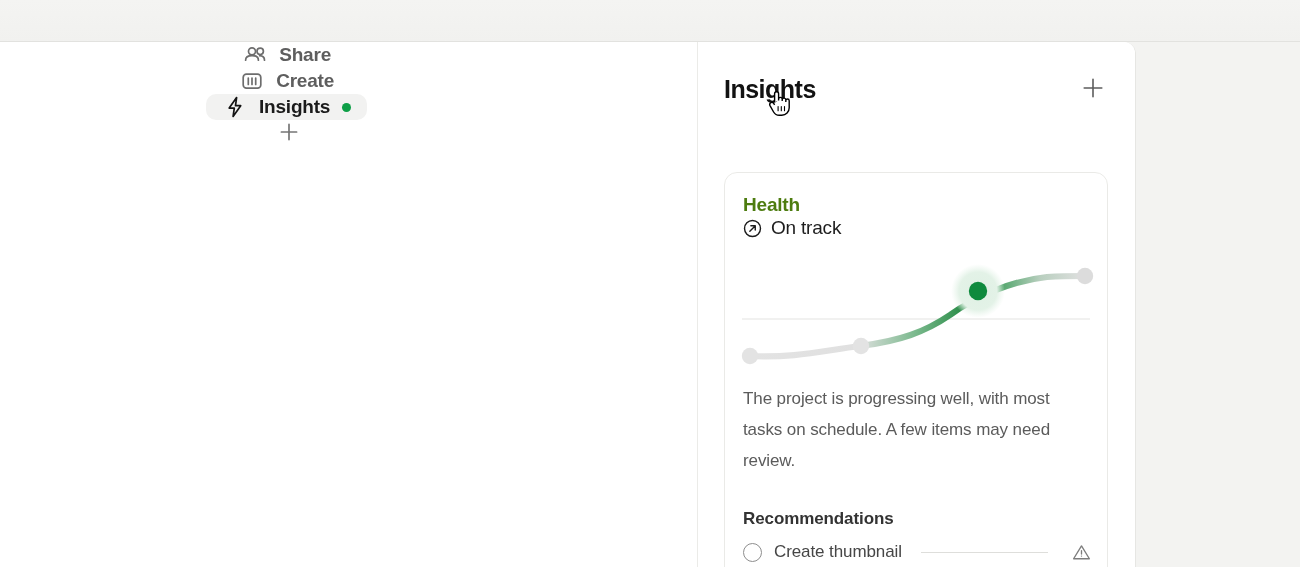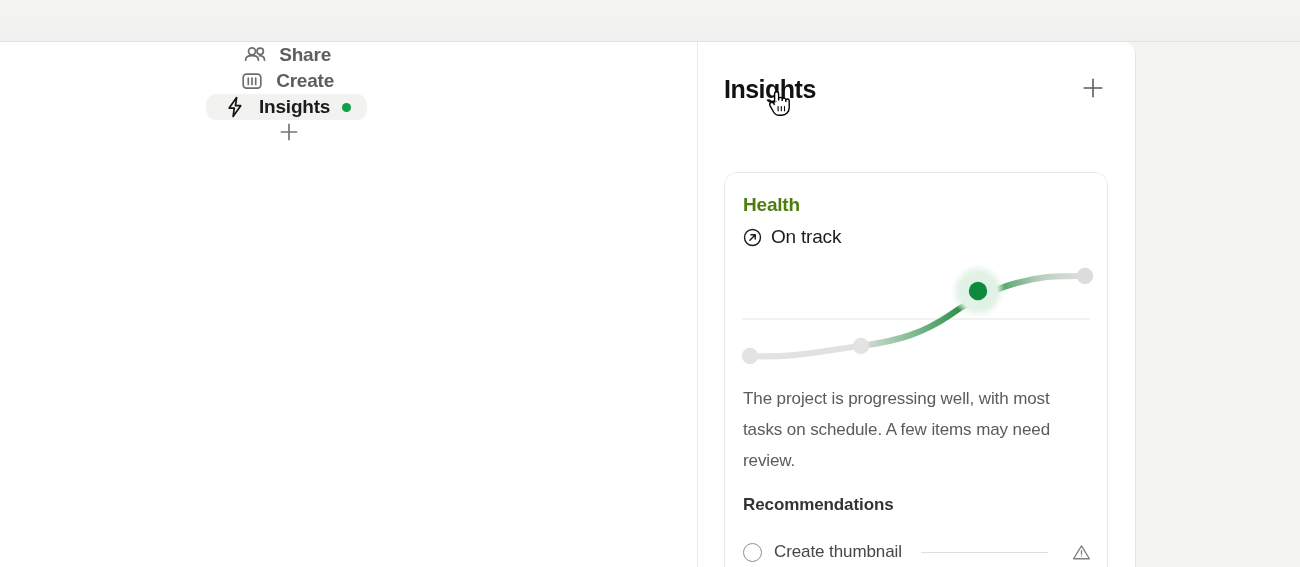--- a/index.html
+++ b/index.html
@@ -165,21 +165,20 @@
     font-weight: 700;
     color: #4d7c0f;
     letter-spacing: -0.2px;
     line-height: 24px;
   }
 
   #card-status-row {
     display: flex;
     align-items: center;
     gap: 9px;
-    margin-top: 9px;
   }
   #card-status-label {
     font-size: 19px;
     font-weight: 400;
     color: #1d1d1d;
     letter-spacing: -0.2px;
   }
 
   
   #sparkline-wrap {
@@ -197,21 +196,21 @@
     left: 18px;
     width: 330px;
     font-size: 17px;
     line-height: 31px;
     color: #5b5b5b;
     letter-spacing: -0.1px;
   }
 
   #recommendations-title {
     position: absolute;
-    top: 322px;
+    top: 336px;
     left: 18px;
     font-size: 17px;
     font-weight: 700;
     color: #333333;
     letter-spacing: -0.1px;
   }
 
   #recommendation-list {
     position: absolute;
     top: 363px;

